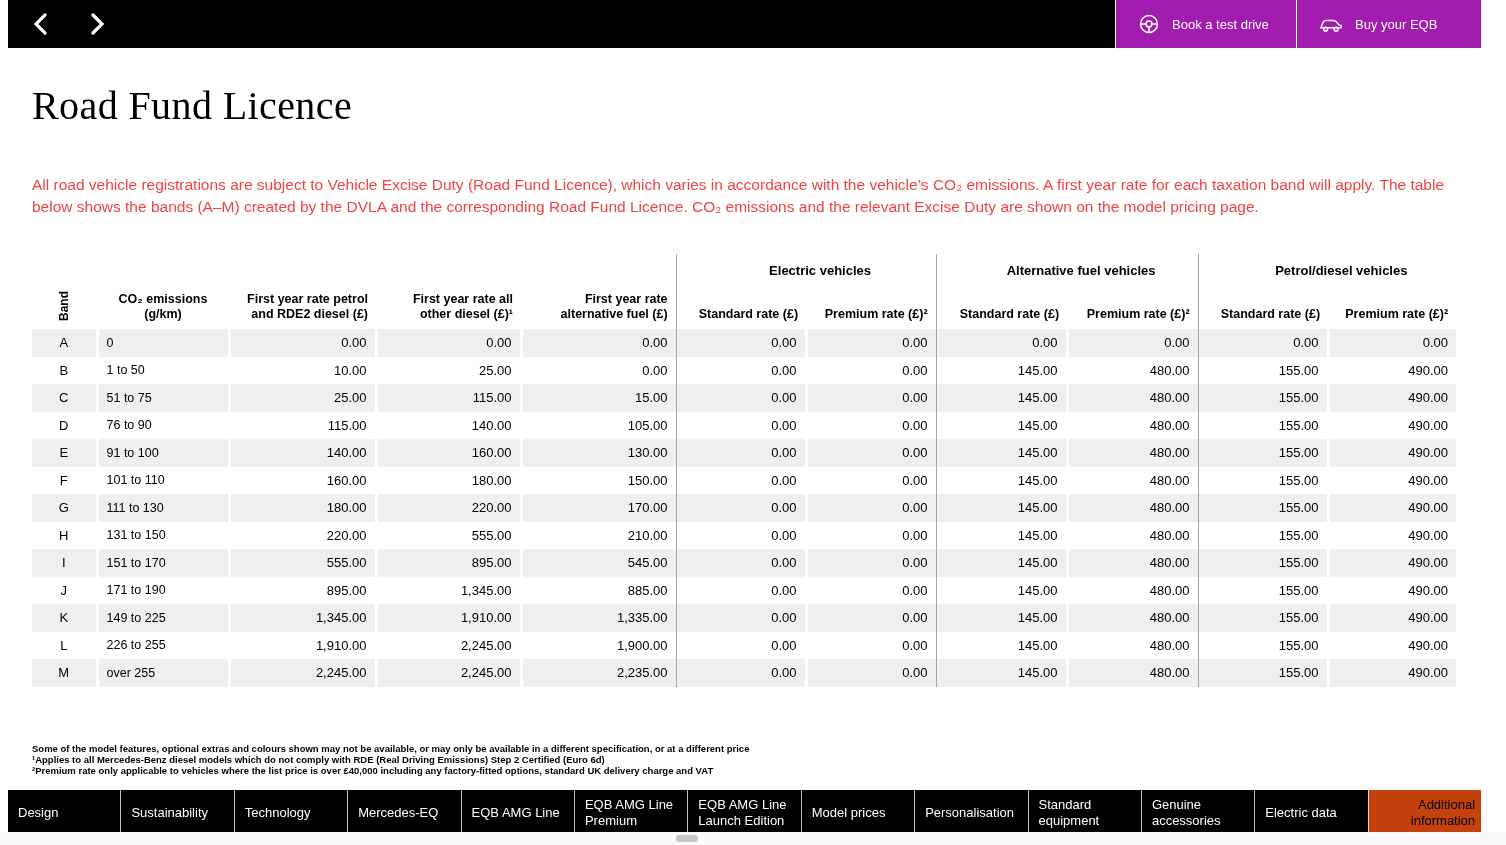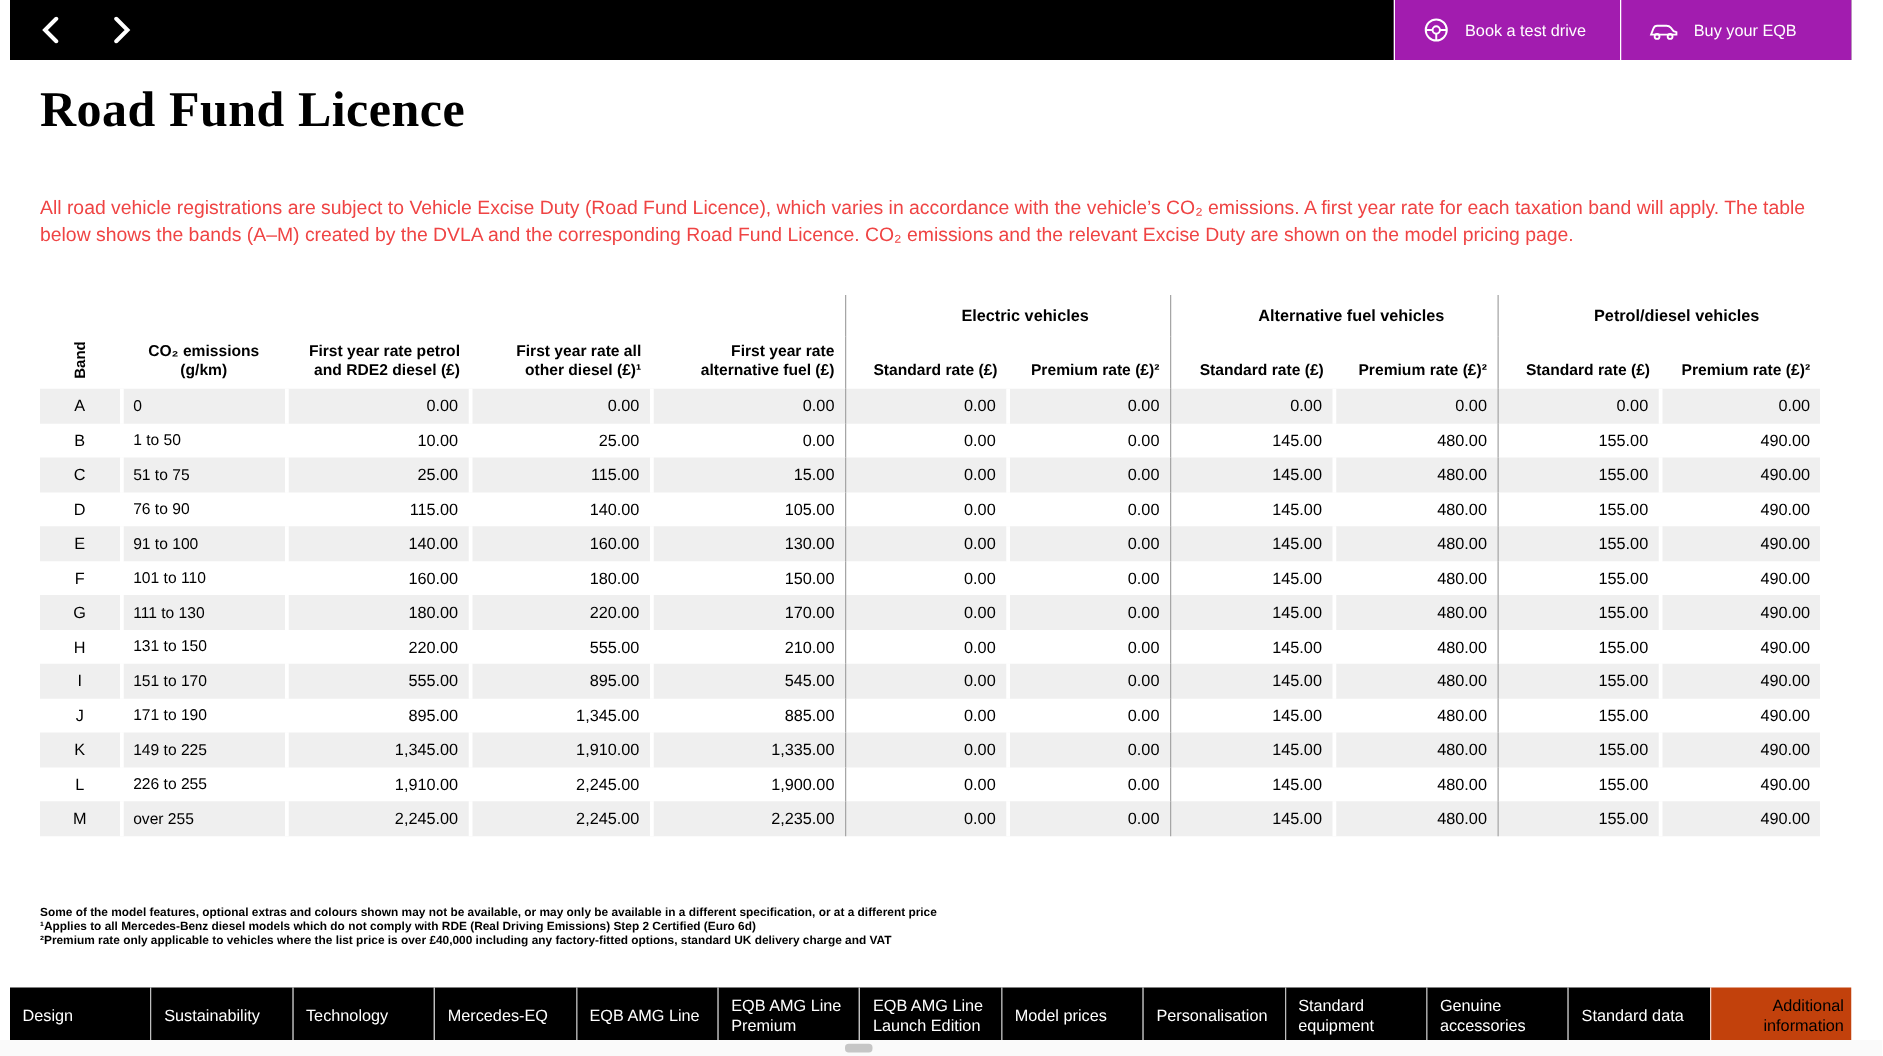--- a/index.html
+++ b/index.html
@@ -11,21 +11,21 @@
   .topbar { height:48px; background:#000; display:flex; justify-content:space-between; }
   .topbar-left { display:flex; align-items:center; gap:40px; padding-left:24px; }
   .chev-btn { background:transparent; border:0; cursor:pointer; display:flex; align-items:center; }
   .topbar-right { display:flex; }
   .action-btn { display:flex; align-items:center; gap:12px; background:#a21caf; color:#fff; border:0;
                 border-left:1px solid #fff; padding-left:22px; width:185px; font-size:13px;
                 font-family:inherit; cursor:pointer; text-align:left; }
 
   
   .content { padding:0 17px 0 24px; }
-  h1.title { font-family:"Liberation Serif", serif; font-weight:700; font-size:40px; margin-top:16px; letter-spacing:0.4px; }
+  h1.title { font-family:"Liberation Serif", serif; font-weight:400; font-size:40px; margin-top:34px; letter-spacing:0.4px; }
   .intro { margin-top:45px; font-size:15.5px; line-height:22px; color:#ef4444; max-width:1424px; }
 
   
   table.rfl { border-collapse:collapse; table-layout:fixed; width:1424px; margin-top:36px; }
   .rfl th { font-weight:700; font-size:12.5px; }
   .rfl .group-row th { height:33px; vertical-align:middle; font-size:13px;padding-left:28px; }
   .rfl .cols-row th { height:42px; vertical-align:bottom; padding:0 8px 7px 8px; line-height:15px; }
   .rfl .cols-row th.num { text-align:right; }
   .rfl .cols-row th.co2 { text-align:center; }
   .rfl th.band-th { text-align:center; vertical-align:bottom; padding-bottom:4px; }
@@ -320,19 +320,19 @@
     <button class="nav-tab">Sustainability</button>
     <button class="nav-tab">Technology</button>
     <button class="nav-tab">Mercedes-EQ</button>
     <button class="nav-tab">EQB AMG Line</button>
     <button class="nav-tab">EQB AMG Line Premium</button>
     <button class="nav-tab">EQB AMG Line Launch Edition</button>
     <button class="nav-tab">Model prices</button>
     <button class="nav-tab">Personalisation</button>
     <button class="nav-tab">Standard equipment</button>
     <button class="nav-tab">Genuine accessories</button>
-    <button class="nav-tab">Standard data</button>
+    <button class="nav-tab">Electric data</button>
     <button class="nav-tab active">Additional information</button>
   </nav>
 
 <div class="hscrollbar">
   <div class="hscroll-thumb"></div>
 </div>
 
 </body></html>

